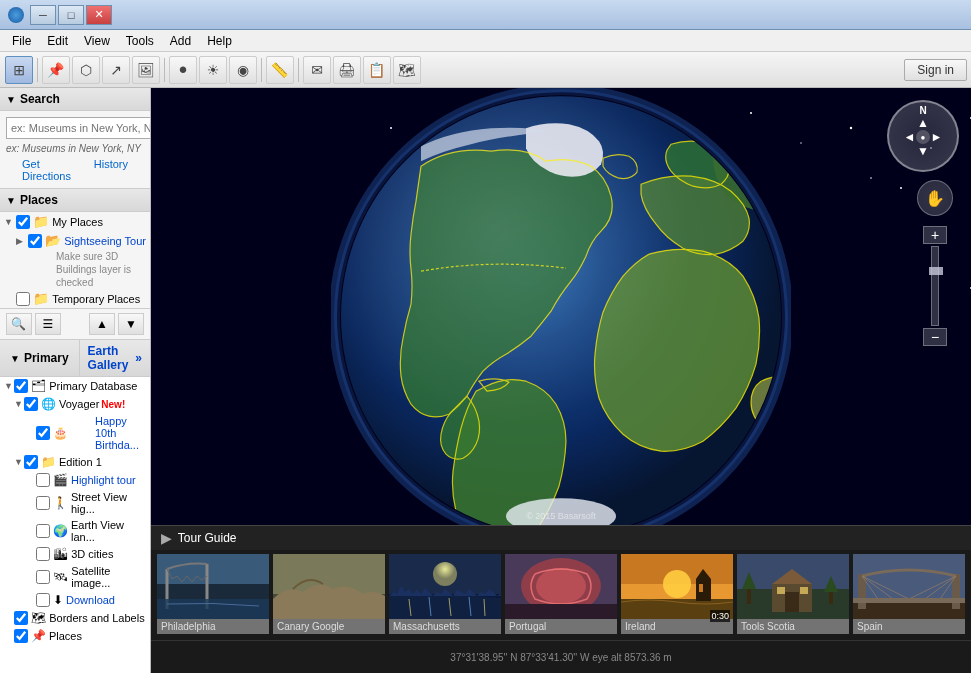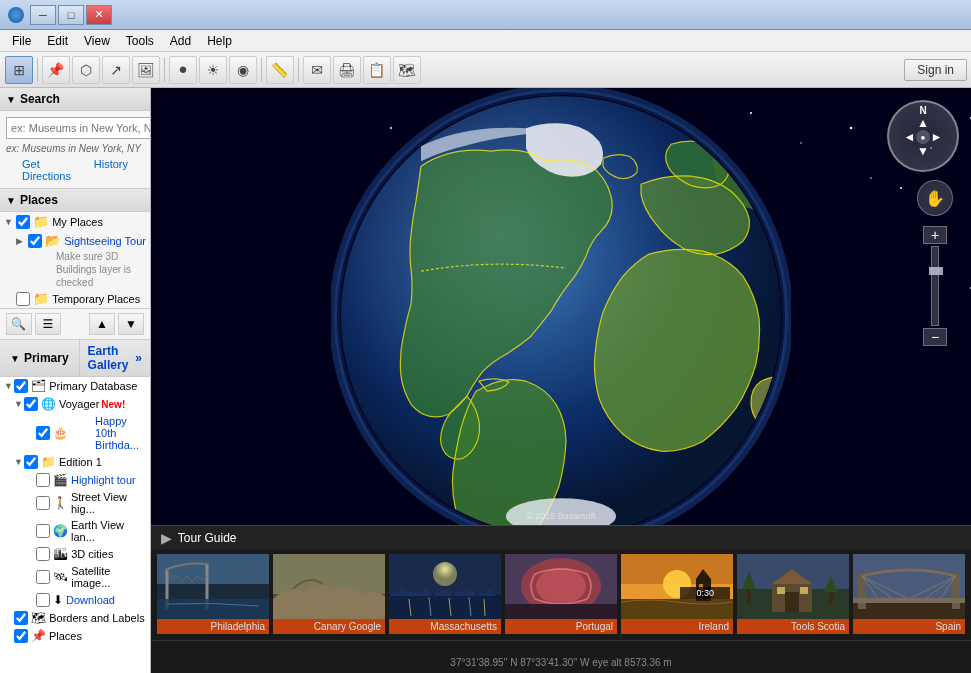--- a/index.html
+++ b/index.html
@@ -335,39 +335,39 @@
       overflow: hidden;
     }
     .tour-thumb {
       width: 100%; height: 65px;
       display: block;
     }
     .tour-label {
       padding: 2px 4px;
       font-size: 10px;
       color: #ddd;
-      text-align: right;
-      background: #c2410c;
+      text-align: left;
+      background: #737373;
     }
     .tour-duration {
       position: absolute;
-      bottom: 35px; right: 3px;
+      bottom: 12px; right: 3px;
       background: rgba(0,0,0,0.7);
       color: white;
       font-size: 9px;
-      padding: 1px 16px;
+      padding: 1px 1px;
     }
 
     
     #statusbar {
       height: 18px;
       background: #1a1a1a;
       border-top: 1px solid #333;
       display: flex;
-      align-items: flex-start;
+      align-items: center;
       padding: 16px 6px;
       font-size: 10px;
       color: #888;
     }
     #statusbar .coords { flex: 1; text-align: center; }
 
     
     #layers-content::-webkit-scrollbar { width: 8px; }
     #layers-content::-webkit-scrollbar-track { background: #f0f0f0; }
     #layers-content::-webkit-scrollbar-thumb { background: #b0b0b0; border: 1px solid #999; }

